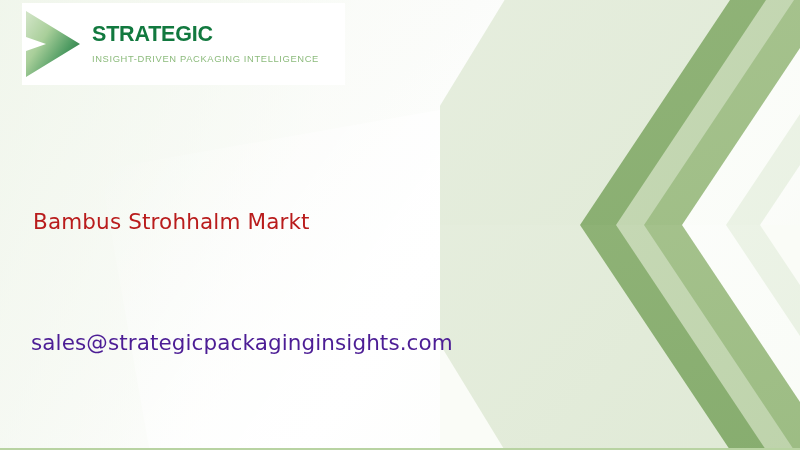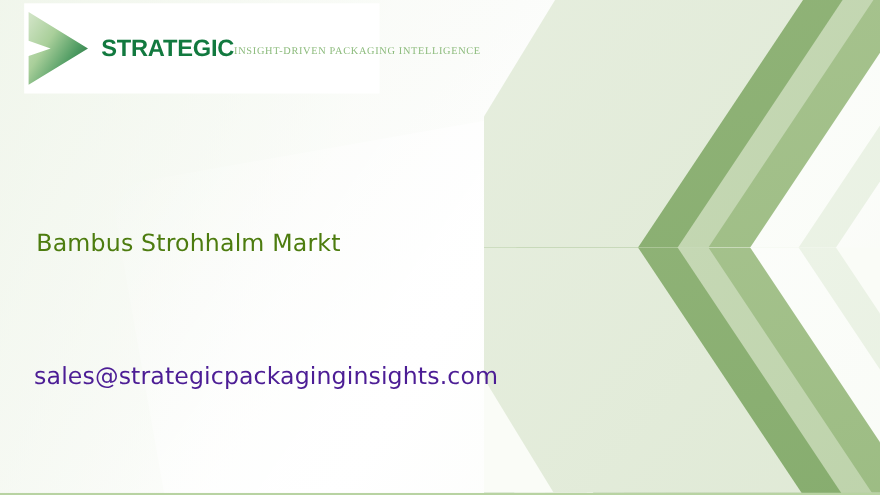--- a/index.html
+++ b/index.html
@@ -67,49 +67,49 @@
   }
   .logo-mark {
     width: 62px;
     height: 74px;
     flex: 0 0 auto;
     margin-left: 0px;
   }
   .logo-text {
     margin-left: 8px;
     display: flex;
-    flex-direction: row;
+    flex-direction: column;
     justify-content: center;
   }
   .logo-line {
     font-family: "Liberation Sans", sans-serif;
     font-weight: bold;
     font-size: 21.5px;
     line-height: 21px;
     letter-spacing: -0.2px;
     color: #12793f;
     white-space: nowrap;
   }
   .logo-tagline {
-    font-family: Liberation Serif, serif;
+    font-family: Liberation Sans, sans-serif;
     font-size: 9.4px;
     line-height: 11px;
     letter-spacing: 0.62px;
     color: #8cbb7c;
     white-space: nowrap;
     margin-top: 8px;
   }
 
   
   .slide-title {
     position: absolute;
     left: 33px;
     top: 209px;
     font-size: 21.5px;
-    color: #4d7c0f;
+    color: #b91c1c;
     letter-spacing: 0.15px;
     white-space: nowrap;
     z-index: 5;
   }
   .slide-contact {
     position: absolute;
     left: 31px;
     top: 330px;
     font-size: 21.5px;
     color: #4c1d95;

